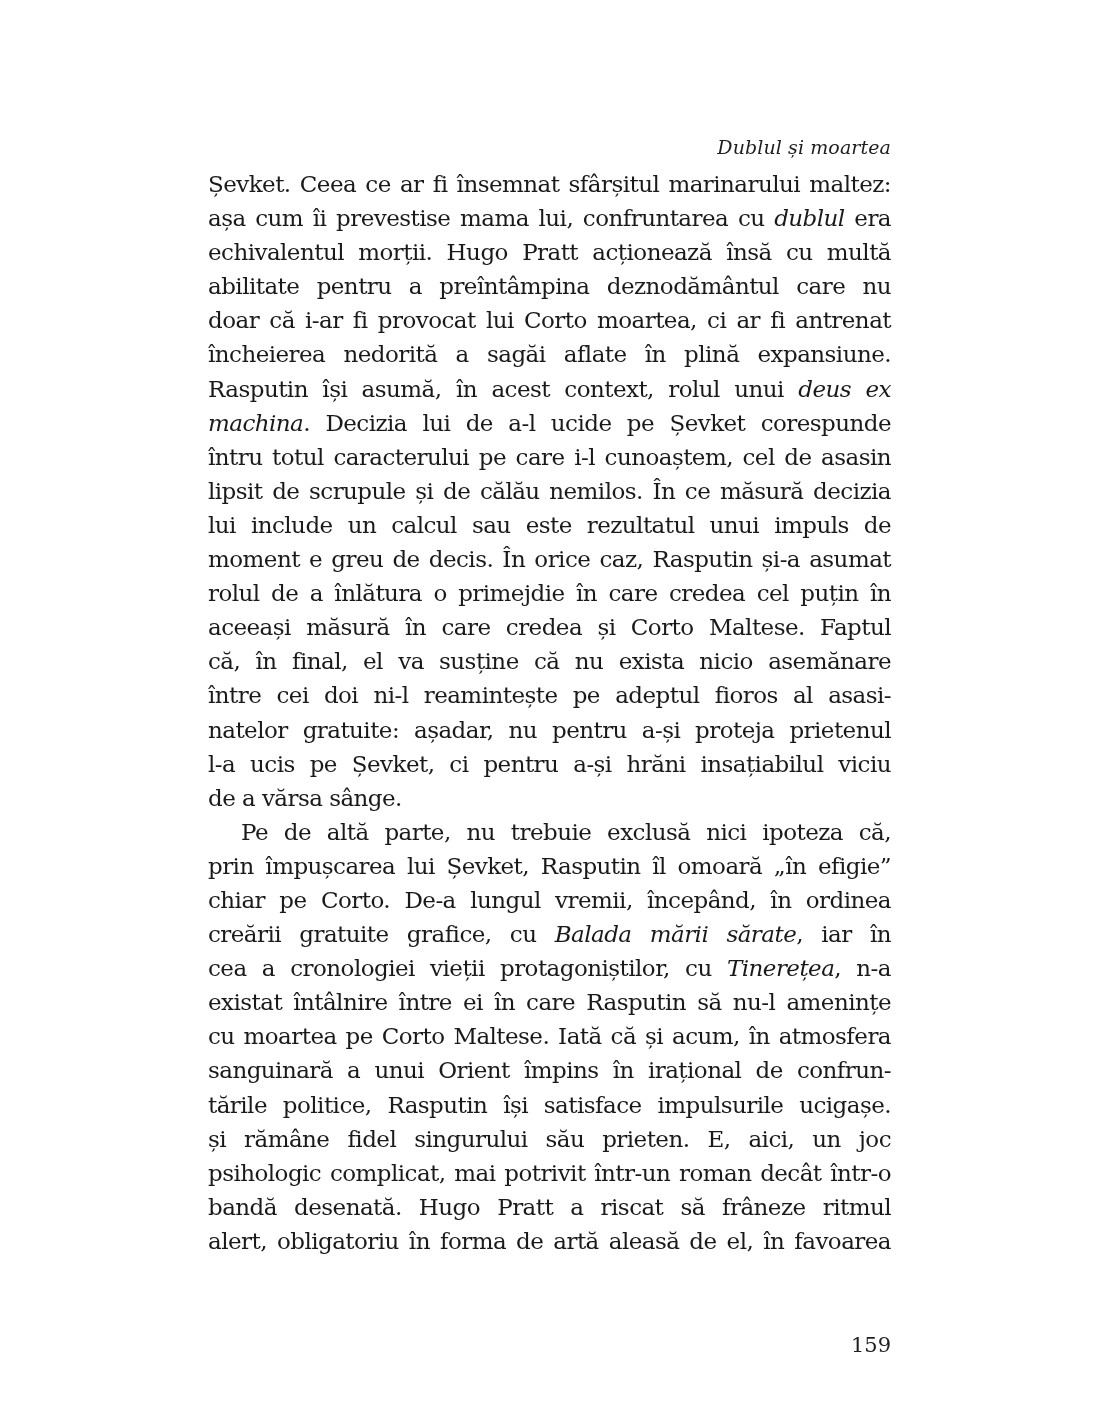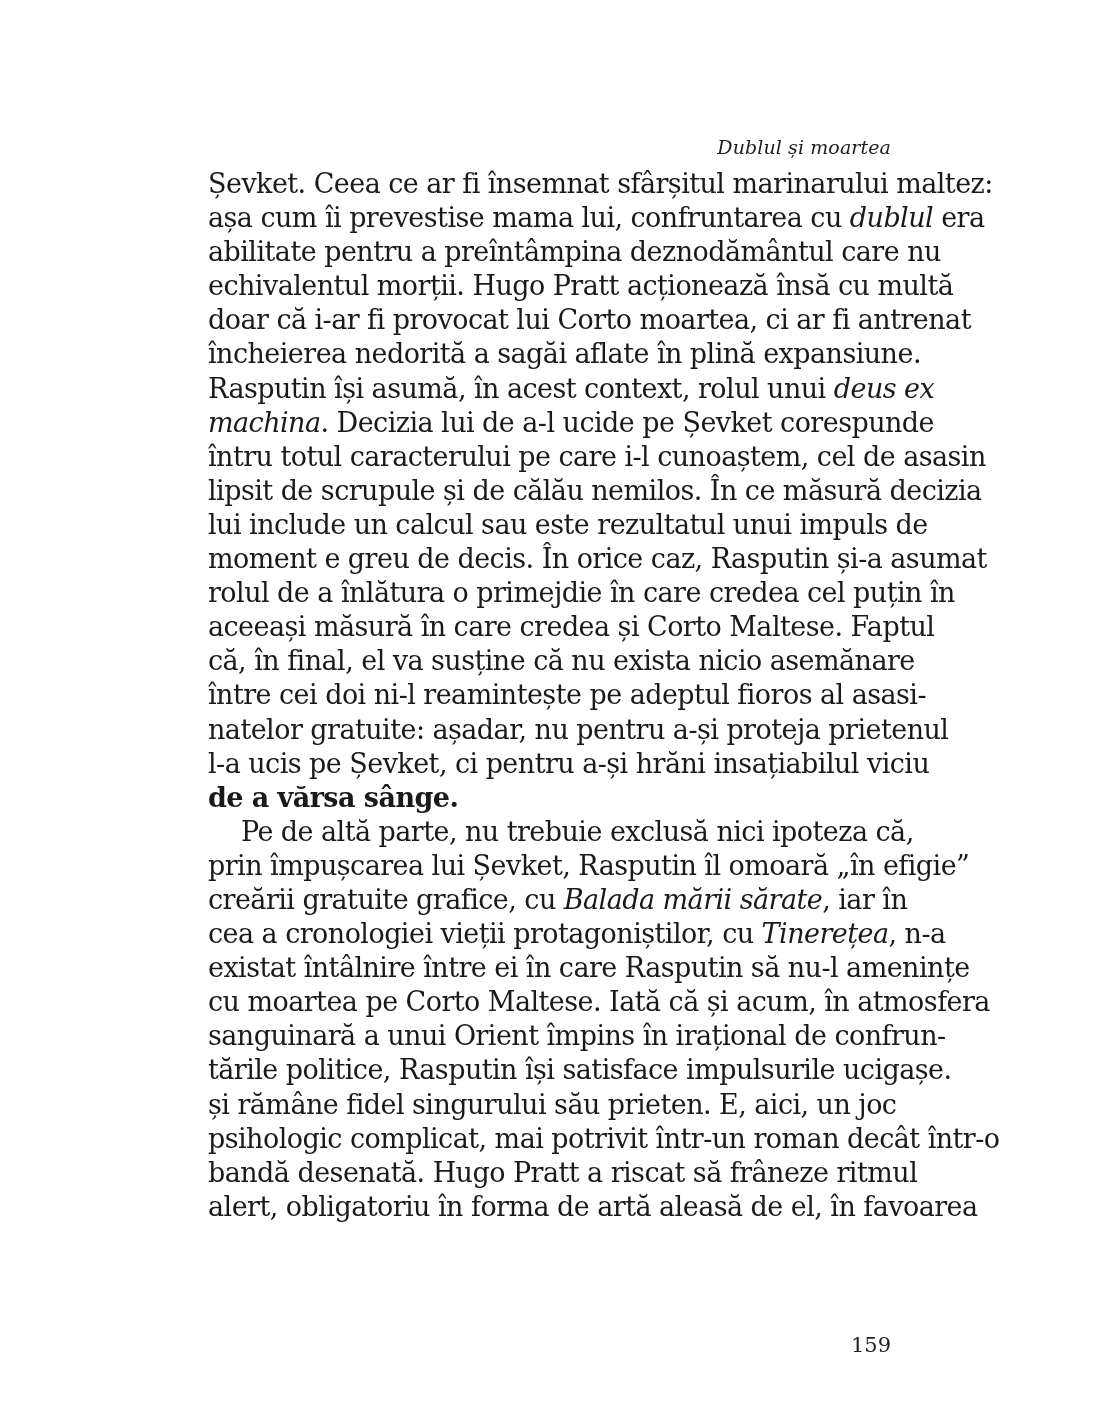--- a/index.html
+++ b/index.html
@@ -6,60 +6,61 @@
   body { width: 1100px; height: 1422px; position: relative; overflow: hidden; }
   .page { position: absolute; left: 0; top: 0; width: 1100px; height: 1422px; background: #fff; }
   .running-head {
     position: absolute; top: 112px; right: 209px;
     font-family: "DejaVu Serif", "Liberation Serif", serif;
     font-style: italic; font-size: 19px; color: #1e1e1e; letter-spacing: 0.1px; margin-top: 24px;
   }
   .text-block {
     position: absolute; left: 208px; top: 167px; width: 683px;
     font-family: "DejaVu Serif", "Liberation Serif", serif;
-    font-size: 27px; line-height: 34.1px; color: #1a1a1a;
+    font-size: 23px; line-height: 34.1px; color: #1a1a1a;
     letter-spacing: -0.55px; word-spacing: 0px;
   }
   .line { display: block; height: 34.1px; white-space: nowrap; text-align: justify; text-align-last: justify; overflow: visible; }
-  .line.last { text-align-last: left; font-weight: bold; }
+  .line.last { text-align-last: left; }
   .line.indent { padding-left: 33px; }
   .it { font-style: italic; }
   .folio {
     position: absolute; top: 1333px; right: 209px;
     font-family: "DejaVu Serif", "Liberation Serif", serif;
     font-size: 21px; color: #1e1e1e;
   }
 </style>
 </head>
 <body>
 
 <div class="page">
   <div class="running-head">Dublul și moartea</div>
   <div class="text-block" id="text-block">
       <span class="line"><span>Șevket. Ceea ce ar fi însemnat sfârșitul marinarului maltez:</span></span>
       <span class="line"><span>așa cum îi prevestise mama lui, confruntarea cu </span><span class="it">dublul</span><span> era</span></span>
+      <span class="line"><span>echivalentul morții. Hugo Pratt acționează însă cu multă</span></span>
       <span class="line"><span>abilitate pentru a preîntâmpina deznodământul care nu</span></span>
-      <span class="line"><span>echivalentul morții. Hugo Pratt acționează însă cu multă</span></span>
       <span class="line"><span>doar că i-ar fi provocat lui Corto moartea, ci ar fi antrenat</span></span>
       <span class="line"><span>încheierea nedorită a sagăi aflate în plină expansiune.</span></span>
       <span class="line"><span>Rasputin își asumă, în acest context, rolul unui </span><span class="it">deus ex</span></span>
       <span class="line"><span class="it">machina</span><span>. Decizia lui de a-l ucide pe Șevket corespunde</span></span>
       <span class="line"><span>întru totul caracterului pe care i-l cunoaștem, cel de asasin</span></span>
       <span class="line"><span>lipsit de scrupule și de călău nemilos. În ce măsură decizia</span></span>
       <span class="line"><span>lui include un calcul sau este rezultatul unui impuls de</span></span>
       <span class="line"><span>moment e greu de decis. În orice caz, Rasputin și-a asumat</span></span>
       <span class="line"><span>rolul de a înlătura o primejdie în care credea cel puțin în</span></span>
       <span class="line"><span>aceeași măsură în care credea și Corto Maltese. Faptul</span></span>
       <span class="line"><span>că, în final, el va susține că nu exista nicio asemănare</span></span>
       <span class="line"><span>între cei doi ni-l reamintește pe adeptul fioros al asasi-</span></span>
       <span class="line"><span>natelor gratuite: așadar, nu pentru a-și proteja prietenul</span></span>
       <span class="line"><span>l-a ucis pe Șevket, ci pentru a-și hrăni insațiabilul viciu</span></span>
       <span class="line last"><span>de a vărsa sânge.</span></span>
       <span class="line indent"><span>Pe de altă parte, nu trebuie exclusă nici ipoteza că,</span></span>
       <span class="line"><span>prin împușcarea lui Șevket, Rasputin îl omoară „în efigie”</span></span>
+      <span class="line"><span>chiar pe Corto. De-a lungul vremii, începând, în ordinea</span></span>
       <span class="line"><span>creării gratuite grafice, cu </span><span class="it">Balada mării sărate</span><span>, iar în</span></span>
       <span class="line"><span>cea a cronologiei vieții protagoniștilor, cu </span><span class="it">Tinerețea</span><span>, n-a</span></span>
       <span class="line"><span>existat întâlnire între ei în care Rasputin să nu-l amenințe</span></span>
       <span class="line"><span>cu moartea pe Corto Maltese. Iată că și acum, în atmosfera</span></span>
       <span class="line"><span>sanguinară a unui Orient împins în irațional de confrun-</span></span>
       <span class="line"><span>tările politice, Rasputin își satisface impulsurile ucigașe.</span></span>
       <span class="line"><span>și rămâne fidel singurului său prieten. E, aici, un joc</span></span>
       <span class="line"><span>psihologic complicat, mai potrivit într-un roman decât într-o</span></span>
       <span class="line"><span>bandă desenată. Hugo Pratt a riscat să frâneze ritmul</span></span>
       <span class="line"><span>alert, obligatoriu în forma de artă aleasă de el, în favoarea</span></span>

